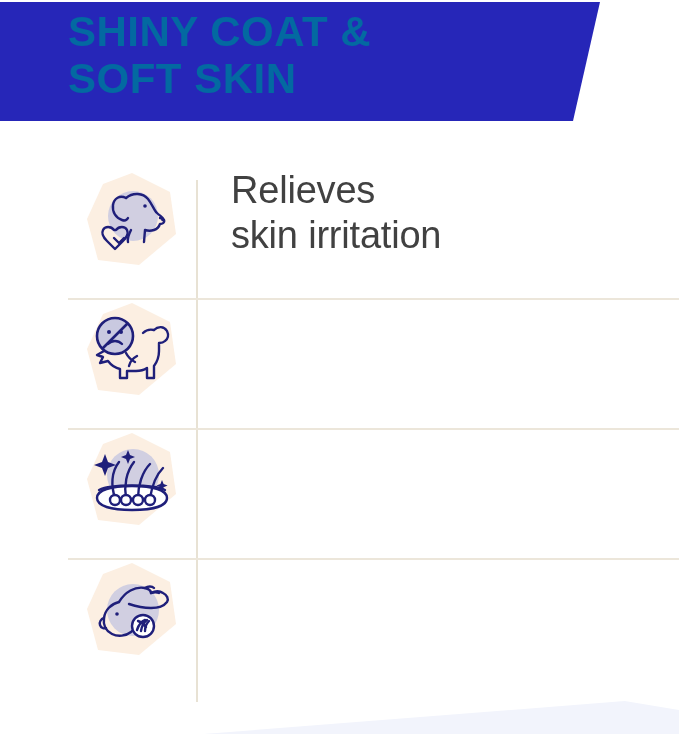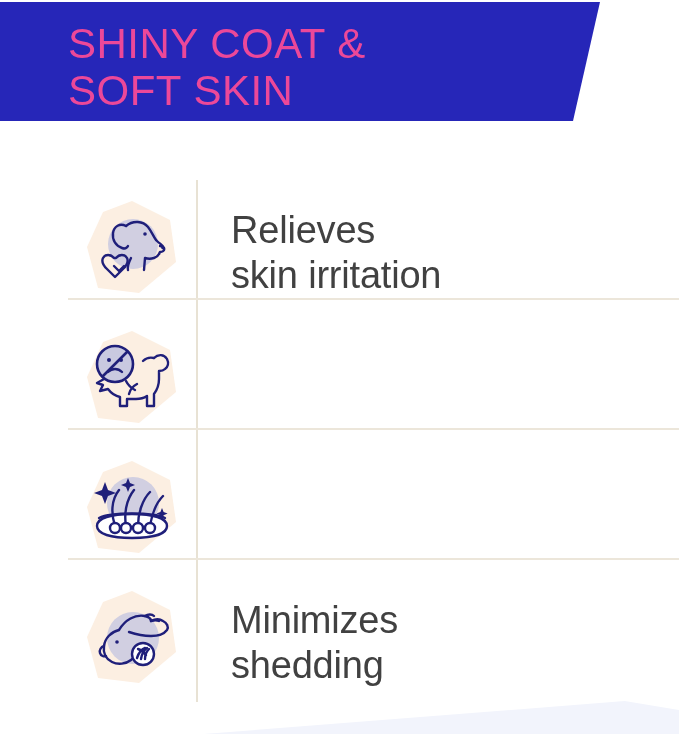--- a/index.html
+++ b/index.html
@@ -23,24 +23,24 @@
     top: 2px;
     width: 600px;
     height: 119px;
     background: #2626b8;
     -webkit-clip-path: polygon(0 0, 100% 0, 95.5% 100%, 0 100%);
     clip-path: polygon(0 0, 100% 0, 95.5% 100%, 0 100%);
   }
   .header-title {
     position: absolute;
     left: 68px;
-    top: 20px;
-    color: #ec4899;
+    top: 8px;
+    color: #0369a1;
     font-family: "Liberation Sans", sans-serif;
-    font-weight: normal;
+    font-weight: bold;
     font-size: 42px;
     line-height: 47px;
     letter-spacing: 0.5px;
     white-space: pre-line;
     margin: 0;
   }
 
   
   .bottom-wedge {
     position: absolute;
@@ -64,21 +64,21 @@
     position: absolute;
     left: 196px;
     top: 12px;
     width: 2px;
     height: 522px;
     background: #e8e2d4;
   }
   .benefit-row {
     position: relative;
     display: flex;
-    align-items: flex-end;
+    align-items: flex-start;
     height: 130px;
     box-sizing: border-box;
   }
   .benefit-row + .benefit-row::before {
     content: "";
     position: absolute;
     left: 68px;
     right: 0;
     top: 0;
     height: 1.5px;
@@ -223,19 +223,17 @@
           <circle cx="36" cy="56" r="1.8" fill="#1f1f7a" stroke="none"></circle>
 
           <circle cx="62" cy="68" r="11" fill="#ffffff" stroke="#1f1f7a" stroke-width="2.4"></circle>
           <path d="M56 72 c2 -6 5 -9 8 -10"></path>
           <path d="M60 73 c1 -6 3 -9 6 -11"></path>
           <path d="M64 73 c0 -5 2 -8 4 -10"></path>
           <path d="M57 63 c3 1 6 3 8 6"></path>
         </g>
       </svg>
     </div>
-    <div class="benefit-text">Minimizes
-shedding</div>
   </div>
 
 </div>
 
 <div class="bottom-wedge"></div>
 
 </body></html>

